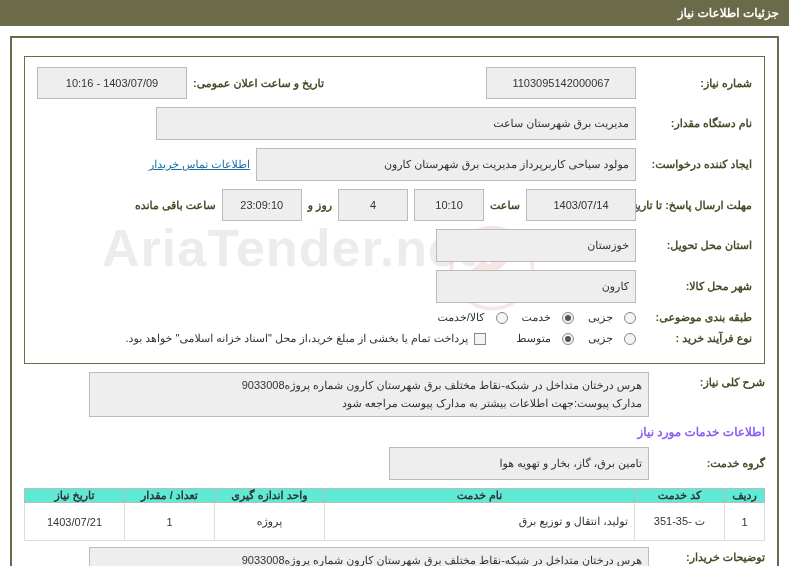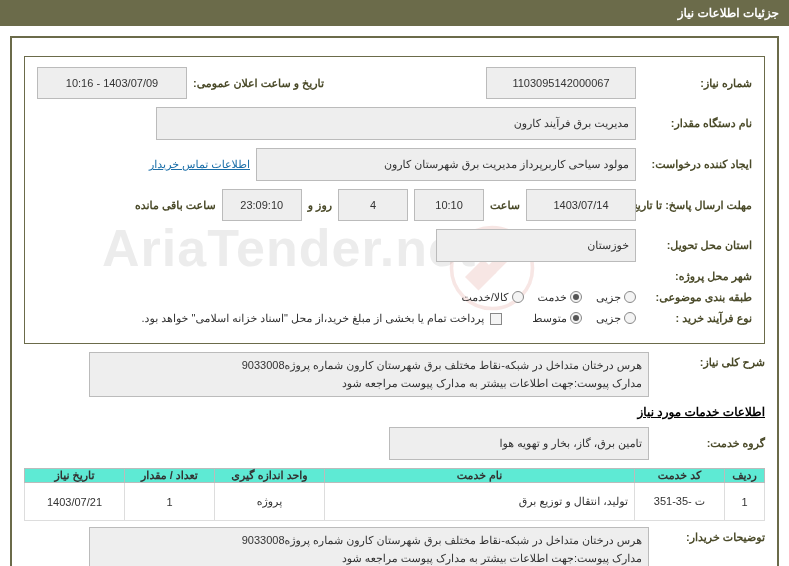--- a/index.html
+++ b/index.html
@@ -70,22 +70,22 @@
   cursor: pointer;
   font-size: 11px;
 }
 .radio-group {
   display: flex;
   gap: 14px;
   align-items: center;
 }
 .radio-item {
   display: flex;
-  align-items: flex-start;
-  gap: 3px;
+  align-items: flex-end;
+  gap: 11px;
 }
 .radio {
   width: 12px;
   height: 12px;
   border-radius: 50%;
   border: 1px solid #888;
   background: #f4f4f4;
   display: inline-block;
   position: relative;
 }
@@ -101,24 +101,23 @@
 }
 .checkbox {
   width: 12px;
   height: 12px;
   border: 1px solid #888;
   background: #f4f4f4;
   display: inline-block;
 }
 .section-heading {
   font-weight: bold;
-  color: #000000;
+  color: #8b5cf6;
   font-size: 12px;
   margin: 4px 0 8px 0;
-  text-decoration: underline;
 }
 table.grid {
   width: 100%;
   border-collapse: collapse;
   font-size: 11px;
   margin: 6px 0;
 }
 table.grid th {
   background: #5eead4;
   border: 1px solid #bbb;
@@ -199,21 +198,21 @@
       <div class="row">
         <span class="label" style="width:110px">شماره نیاز:</span>
         <span class="value-box" style="width:150px;text-align:center">1103095142000067</span>
         <span style="flex:1"></span>
         <span class="label">تاریخ و ساعت اعلان عمومی:</span>
         <span class="value-box" style="width:150px;text-align:center">1403/07/09 - 10:16</span>
       </div>
 
       <div class="row">
         <span class="label" style="width:110px">نام دستگاه مقدار:</span>
-        <span class="value-box" style="flex:1;max-width:480px">مدیریت برق فرآیند کارون</span>
+        <span class="value-box" style="flex:1;max-width:480px">مدیریت برق شهرستان ساعت</span>
       </div>
 
       <div class="row">
         <span class="label" style="width:110px">ایجاد کننده درخواست:</span>
         <span class="value-box" style="flex:1;max-width:380px">مولود سیاحی کاربرپرداز مدیریت برق شهرستان کارون</span>
         <span class="link">اطلاعات تماس خریدار</span>
       </div>
 
       <div class="row">
         <span class="label" style="width:110px">مهلت ارسال پاسخ: تا تاریخ:</span>
@@ -225,21 +224,22 @@
         <span class="value-box" style="width:80px;text-align:center">23:09:10</span>
         <span class="label">ساعت باقی مانده</span>
       </div>
 
       <div class="row">
         <span class="label" style="width:110px">استان محل تحویل:</span>
         <span class="value-box" style="width:200px">خوزستان</span>
       </div>
 
       <div class="row">
-        <span class="label" style="width:110px">شهر محل پروژه:</span>
+        <span class="label" style="width:110px">شهر محل کالا:</span>
+        <span class="value-box" style="width:200px">کارون</span>
       </div>
 
       <div class="row">
         <span class="label" style="width:110px">طبقه بندی موضوعی:</span>
         <div class="radio-group">
           <div class="radio-item">
             <span class="radio"></span>
             <span>جزیی</span>
           </div>
           <div class="radio-item">

